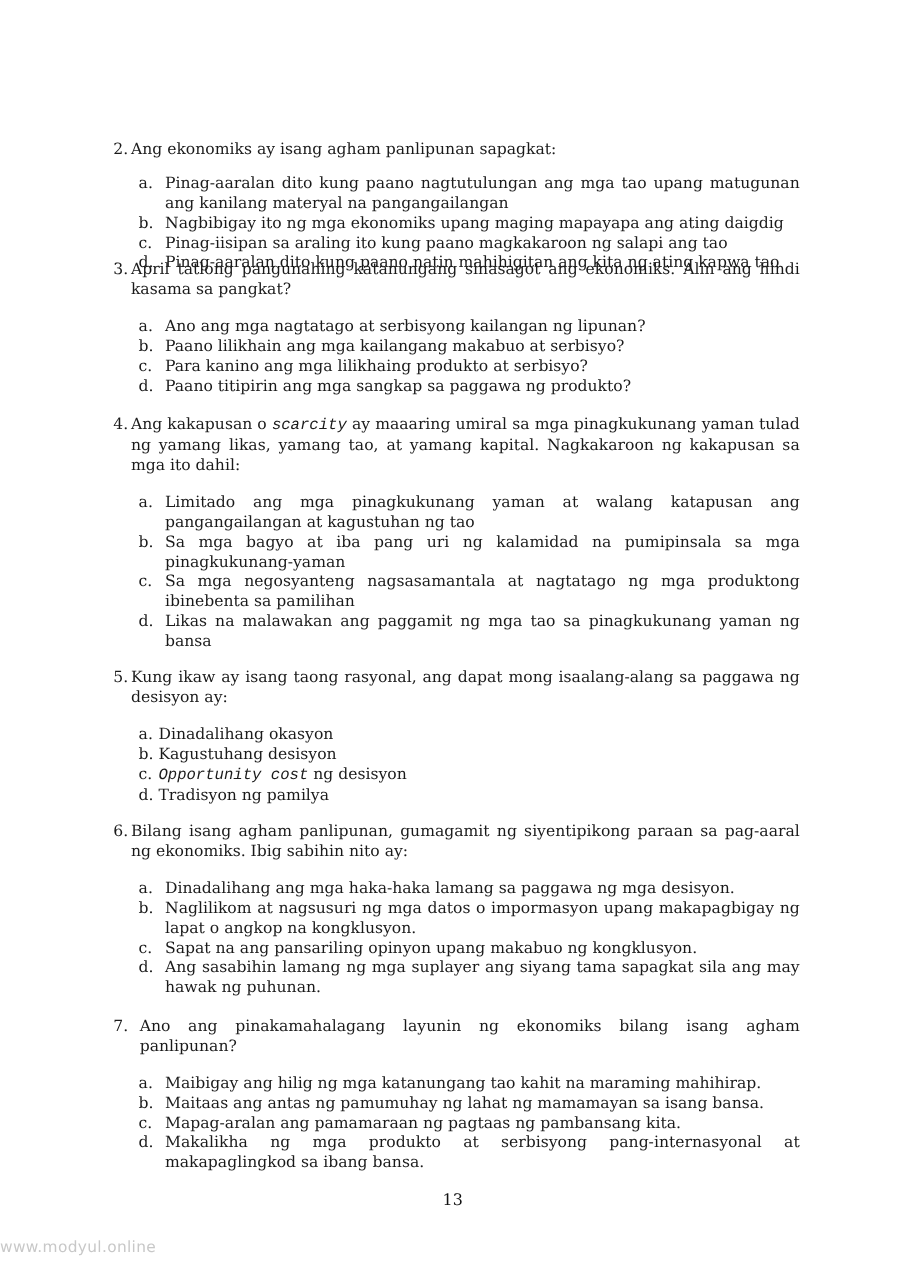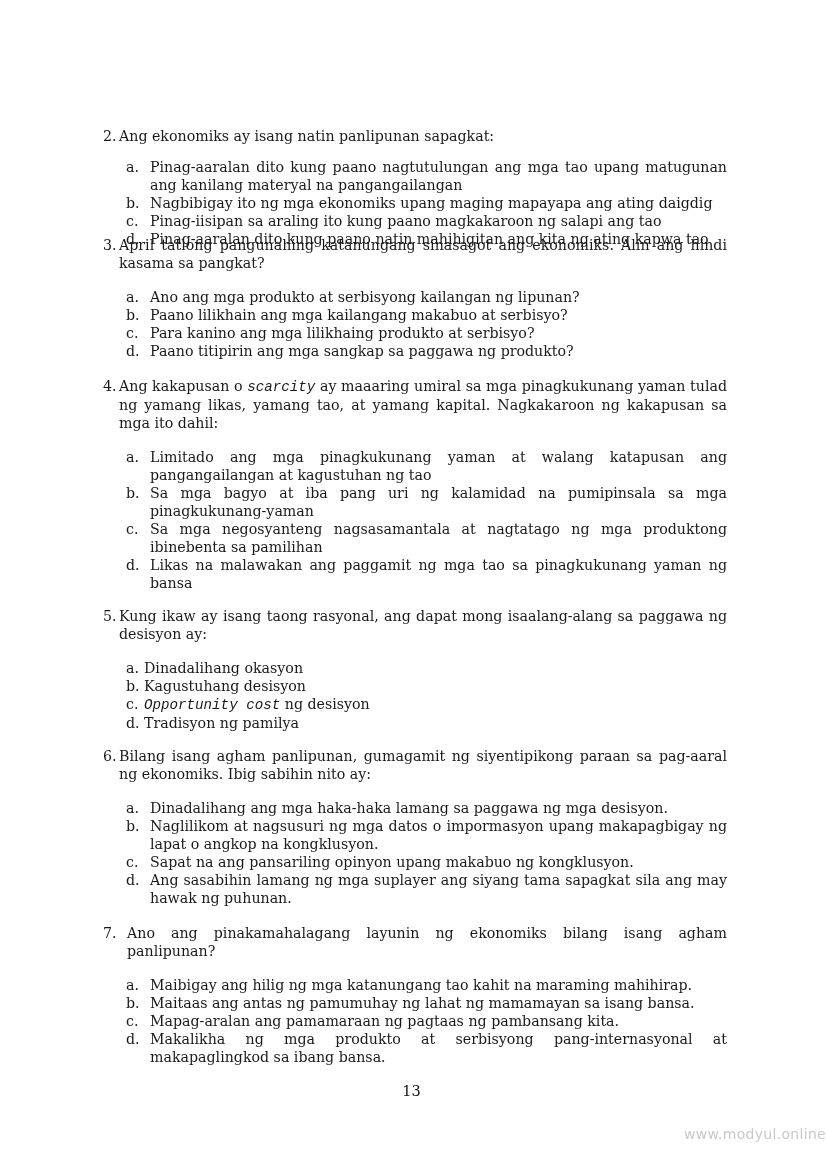--- a/index.html
+++ b/index.html
@@ -11,33 +11,33 @@
   .qnum { flex: 0 0 auto; width: 16px; }
   .qbody { flex: 1 1 auto; text-align: justify; text-align-last: left; }
   .opts { margin: 14px 0 0 23px; padding: 0; list-style: none; }
   .opt { display: flex; }
   .olab { flex: 0 0 24px; }
   .otext { flex: 1 1 auto; text-align: justify; text-align-last: left; }
   .q5 .olab { flex-basis: 18px; }
   i { font-style: italic; font-family: Liberation Mono, monospace; }
   .pagenum { position: absolute; left: 0; width: 823px; top: 1083px; text-align: center;
              font-size: 14.5px; color: #111; }
-  .watermark { position: absolute; left: 0; width: 826px; top: 1126px; text-align: right;
+  .watermark { position: absolute; left: 0; width: 826px; top: 1126px; text-align: left;
                font-family: "DejaVu Sans", "Liberation Sans", sans-serif; font-size: 14px;
                color: #c8c8c8; letter-spacing: 0.3px; }
 </style>
 </head>
 <body>
 
 <div class="page">
 
   <div class="q" style="top:127px;">
     <div class="qtext">
       <span class="qnum">2.</span>
-      <span class="qbody">Ang ekonomiks ay isang natin panlipunan sapagkat:</span>
+      <span class="qbody">Ang ekonomiks ay isang agham panlipunan sapagkat:</span>
     </div>
     <ul class="opts" style="margin-top:13px;">
       <li class="opt">
           <span class="olab">a.</span>
           <span class="otext">Pinag-aaralan dito kung paano nagtutulungan ang mga tao upang matugunan ang kanilang materyal na pangangailangan</span>
         </li>
       <li class="opt">
           <span class="olab">b.</span>
           <span class="otext">Nagbibigay ito ng mga ekonomiks upang maging mapayapa ang ating daigdig</span>
         </li>
@@ -53,21 +53,21 @@
   </div>
 
   <div class="q" style="top:236px;">
     <div class="qtext">
       <span class="qnum">3.</span>
       <span class="qbody">April tatlong pangunahing katanungang sinasagot ang ekonomiks. Alin ang hindi kasama sa pangkat?</span>
     </div>
     <ul class="opts" style="margin-top:16px;">
       <li class="opt">
           <span class="olab">a.</span>
-          <span class="otext">Ano ang mga produkto at serbisyong kailangan ng lipunan?</span>
+          <span class="otext">Ano ang mga nagtatago at serbisyong kailangan ng lipunan?</span>
         </li>
       <li class="opt">
           <span class="olab">b.</span>
           <span class="otext">Paano lilikhain ang mga kailangang makabuo at serbisyo?</span>
         </li>
       <li class="opt">
           <span class="olab">c.</span>
           <span class="otext">Para kanino ang mga lilikhaing produkto at serbisyo?</span>
         </li>
       <li class="opt">

